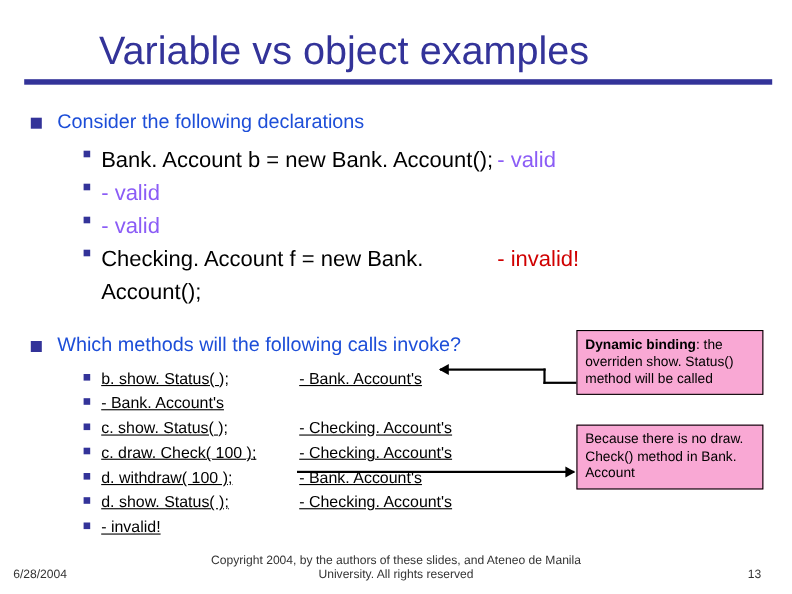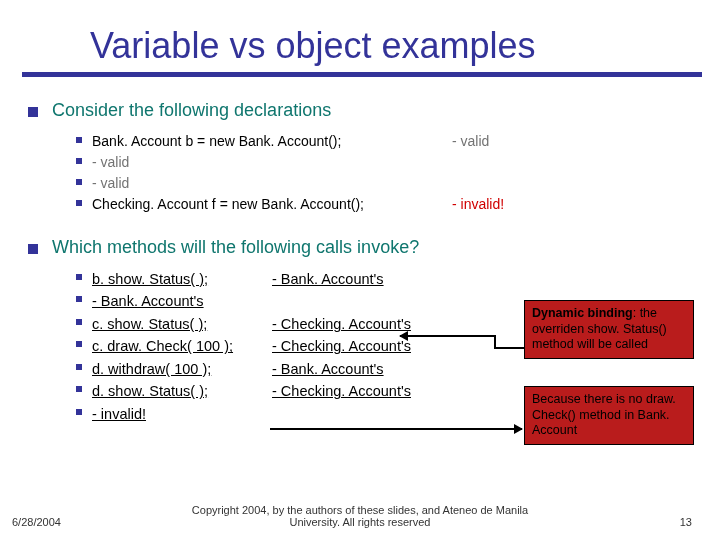--- a/index.html
+++ b/index.html
@@ -57,57 +57,57 @@
     display: inline-block;
     width: 6px;
     height: 6px;
     background: #333399;
     margin-right: 10px;
     margin-top: 6px;
     flex-shrink: 0;
   }
   .lead-text {
     font-size: 18px;
-    color: #0f766e;
+    color: #1d4ed8;
   }
   .decl-list {
     margin-left: 48px;
     margin-bottom: 22px;
   }
   .decl-row {
     display: flex;
     align-items: flex-start;
-    font-size: 14px;
+    font-size: 20px;
     line-height: 1.5;
   }
   .decl-code {
     width: 360px;
     color: #000;
   }
   .decl-status {
-    color: #737373;
+    color: #8b5cf6;
   }
   .invalid { color: #d00000; }
   .calls-list {
     margin-left: 48px;
     position: relative;
   }
   .calls-row {
     display: flex;
     align-items: flex-start;
     font-size: 14.5px;
     line-height: 1.55;
     text-decoration: underline;
   }
   .calls-code { width: 180px; }
   .calls-owner { width: 180px; color: #000; }
   .notebox {
     position: absolute;
     border: 1.5px solid #000;
-    background: #b91c1c;
+    background: #f9a8d4;
     padding: 5px 7px;
     font-family: "Comic Sans MS", cursive, sans-serif;
     font-size: 12.5px;
     line-height: 1.25;
     width: 170px;
   }
   .note1 { left: 524px; top: 300px; }
   .note2 { left: 524px; top: 386px; }
   .arrow1 {
     position: absolute;

